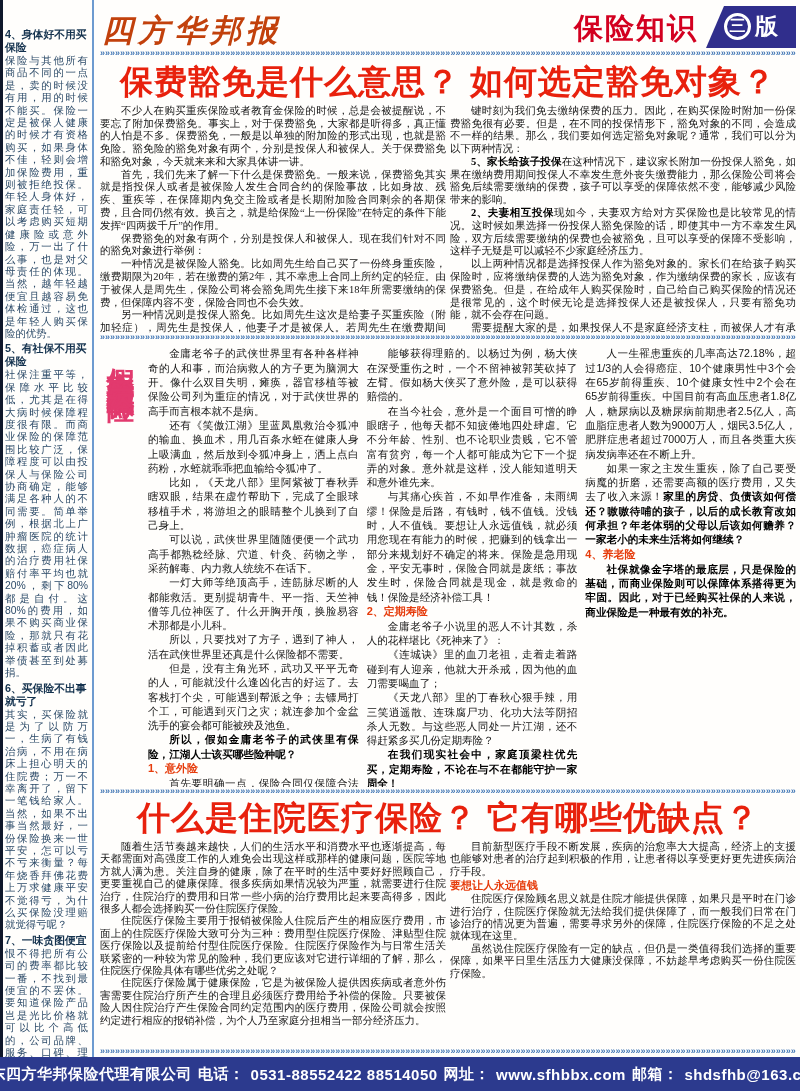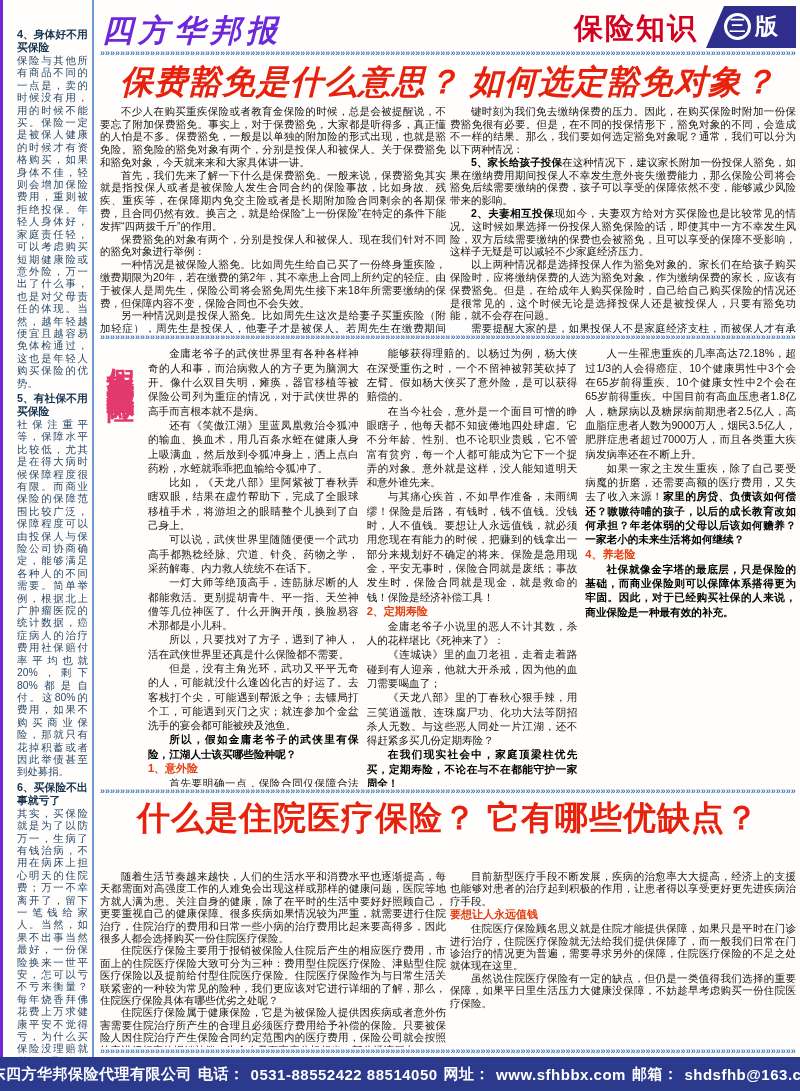--- a/index.html
+++ b/index.html
@@ -2,52 +2,52 @@
 <html><head>
 <meta charset="utf-8">
 <style>
   * { margin:0; padding:0; box-sizing:border-box; }
   html,body { background:#ffffff; }
   body { width:800px; height:1091px; font-family:"Liberation Sans","DejaVu Sans",sans-serif; color:#141414; overflow:hidden; }
   .page { width:800px; height:1091px; display:flex; flex-direction:column; background:#fffefc; }
   .top { display:flex; height:1057px; overflow:hidden; }
 
   
-  .sidebar { width:94px; padding:26px 4px 4px 14px; border-left:3px solid #6d28d9; border-right:2px solid #6d9bd0;
+  .sidebar { width:94px; padding:26px 4px 4px 2px; border-left:3px solid #0f172a; border-right:2px solid #6d9bd0;
              color:#2c4a68; font-size:10.4px; line-height:12.4px; text-align:justify; overflow:hidden; }
   .sidebar h3.sub { color:#14324e; font-size:10.8px; line-height:13px; font-weight:bold; text-align:left; margin:2px 0 1px 0; }
   .sidebar p { text-indent:0; }
 
   
   .main { flex:1; display:flex; flex-direction:column; padding:0 4px 0 6px; overflow:hidden; }
 
   .masthead { height:50px; display:flex; align-items:flex-end; justify-content:space-between; padding:2px 0 1px 2px; }
   .logo { font-family:"Liberation Serif","DejaVu Serif",serif; font-style:italic; font-weight:bold;
-          font-size:31px; line-height:1.05; color:#6d28d9; letter-spacing:5px; }
+          font-size:31px; line-height:1.05; color:#c2410c; letter-spacing:5px; }
   .mast-right { display:flex; align-items:flex-end; }
   .section-title { font-family:Liberation Sans, sans-serif; font-size:29px; font-weight:900;
                    color:#d30020; letter-spacing:2px; margin-right:8px; line-height:40px; }
   .page-banner { height:42px; width:90px; background:#302e8c; clip-path:polygon(20% 0,100% 0,100% 100%,0 100%);
                  display:flex; align-items:center; justify-content:center; }
   .page-circle { width:27px; height:27px; border:3px solid #ffffff; border-radius:50%; color:#ffffff;
                  font-size:16px; font-weight:bold; display:flex; align-items:center; justify-content:center; }
   .page-label { color:#ffffff; font-size:23px; font-weight:900; margin-left:4px; }
 
   .chevrons { height:10px; line-height:9px; font-size:9px; font-weight:bold; color:#4277b5;
               letter-spacing:0; overflow:hidden; white-space:nowrap; }
 
   .art-title { font-weight:900; color:#e8210d; text-align:center; white-space:nowrap; overflow:hidden; }
-  .art1-title { height:46px; font-size:33px; line-height:46px; letter-spacing:1px;font-style:italic; }
+  .art1-title { height:46px; font-size:33px; line-height:46px; letter-spacing:1px; }
   .art3-title { height:44px; font-size:33px; line-height:42px; letter-spacing:1px; }
 
-  .cols2 { display:flex; gap:4px; overflow:hidden; }
+  .cols2 { display:flex; gap:4px; overflow:hidden;font-family:Liberation Serif, serif; }
   .art1-cols { height:228px; }
   .art3-cols { height:206px; }
   .cols2 .col { flex:1; font-size:10.5px; line-height:12.8px; text-align:justify; overflow:hidden; }
-  .art3-cols .col { line-height:12.4px;margin-top:29px; }
+  .art3-cols .col { line-height:12.4px; }
   .col p { text-indent:2em; }
 
   .art2 { height:455px; display:flex; gap:8px; overflow:hidden; padding-top:4px; }
   .vert-title { width:40px; writing-mode:vertical-rl; text-orientation:upright; font-size:28px; line-height:40px;
                 font-weight:900; color:#e23a6e; letter-spacing:2px; overflow:hidden; }
   .art2 .col { flex:1; font-size:10.6px; line-height:14.3px; text-align:justify; overflow:hidden; }
 
   .article h3.sub { color:#e63c0c; font-size:11px; line-height:15px; font-weight:bold; text-align:left; }
   .col b { color:#000; }
 

